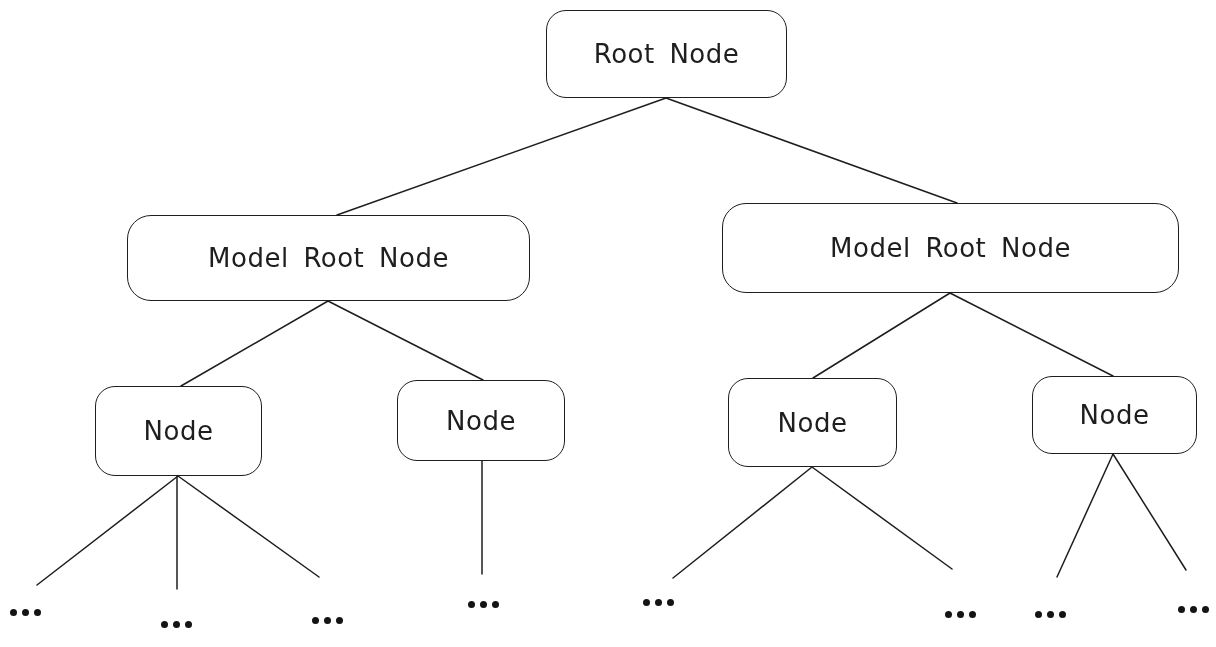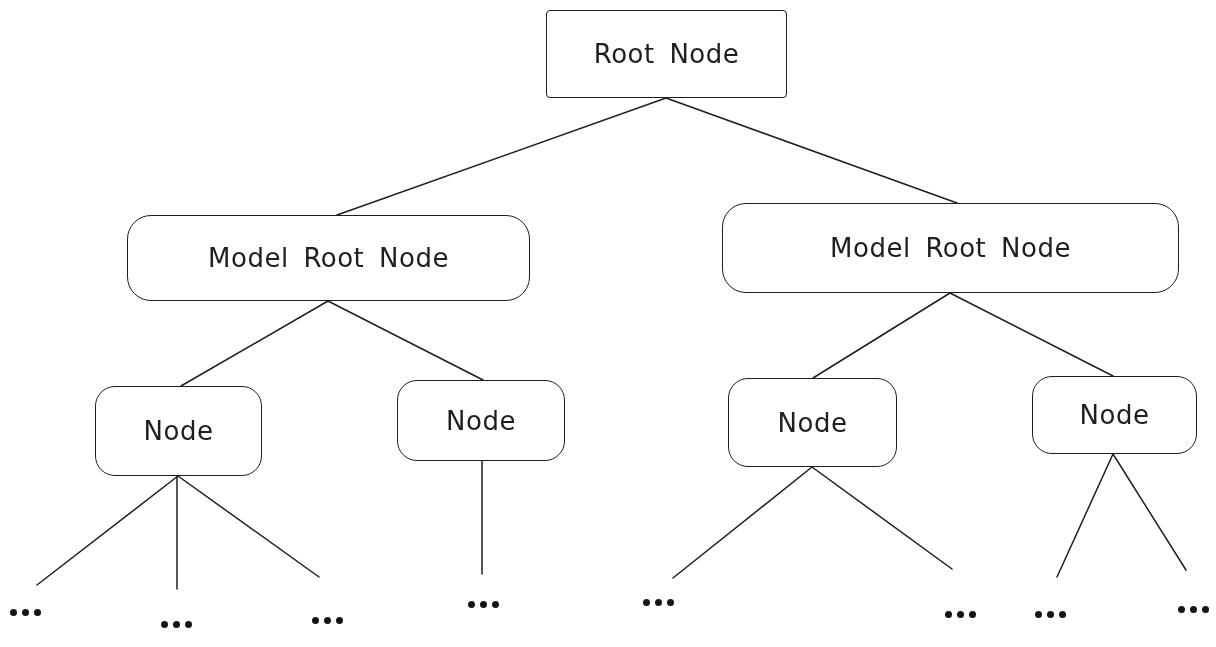--- a/index.html
+++ b/index.html
@@ -35,21 +35,21 @@
     background: #ffffff;
     display: flex;
     align-items: center;
     justify-content: center;
     color: #1e1e1e;
     font-size: 26px;
     letter-spacing: 0.5px;
     word-spacing: 6px;
     white-space: nowrap;
   }
-  #box-root         { left: 546px; top: 10px;  width: 241px; height: 88px; border-radius: 4px; }
+  #box-root         { left: 546px; top: 10px;  width: 241px; height: 88px; border-radius: 20px; }
   #box-model-left   { left: 127px; top: 215px; width: 403px; height: 86px; border-radius: 24px; }
   #box-model-right  { left: 722px; top: 203px; width: 457px; height: 90px; border-radius: 24px; }
   #box-node-1       { left: 95px;  top: 386px; width: 167px; height: 90px; border-radius: 20px; }
   #box-node-2       { left: 397px; top: 380px; width: 168px; height: 81px; border-radius: 20px; }
   #box-node-3       { left: 728px; top: 378px; width: 169px; height: 89px; border-radius: 20px; }
   #box-node-4       { left: 1032px;top: 376px; width: 165px; height: 78px; border-radius: 20px; }
 
   .ellipsis {
     position: absolute;
     display: flex;

